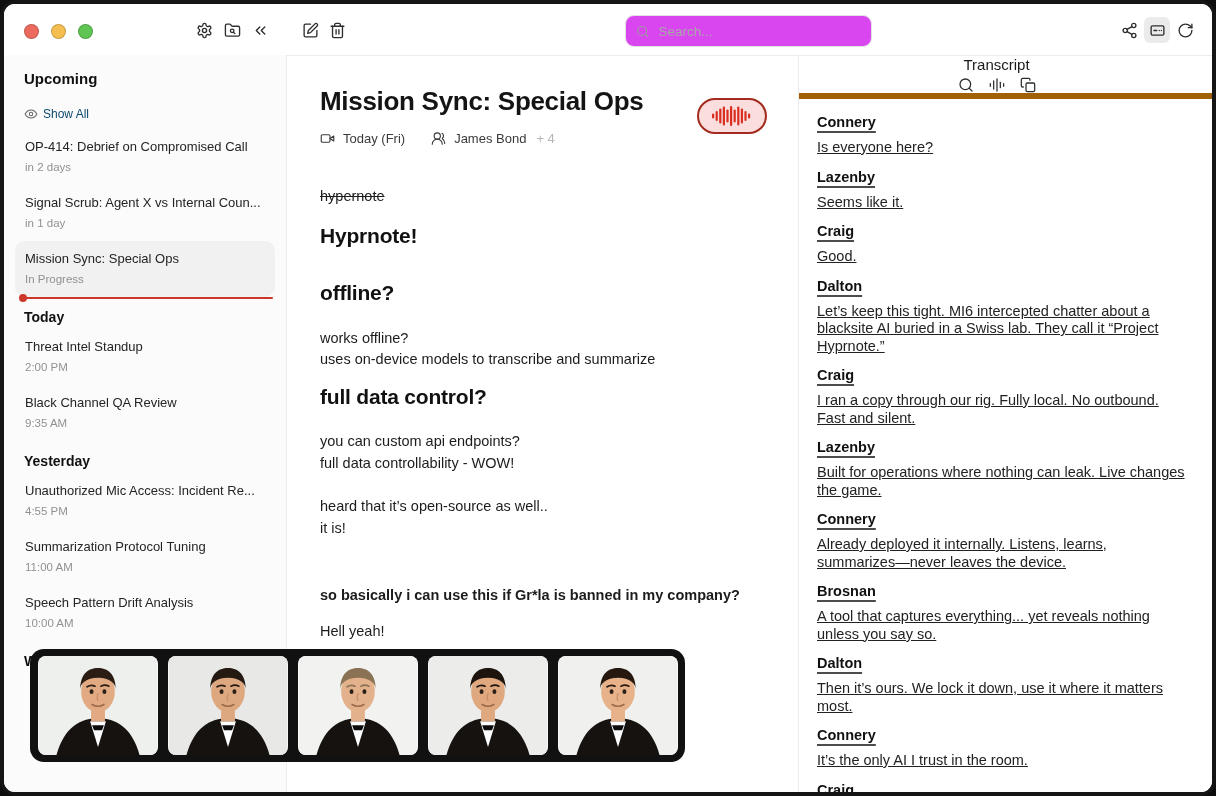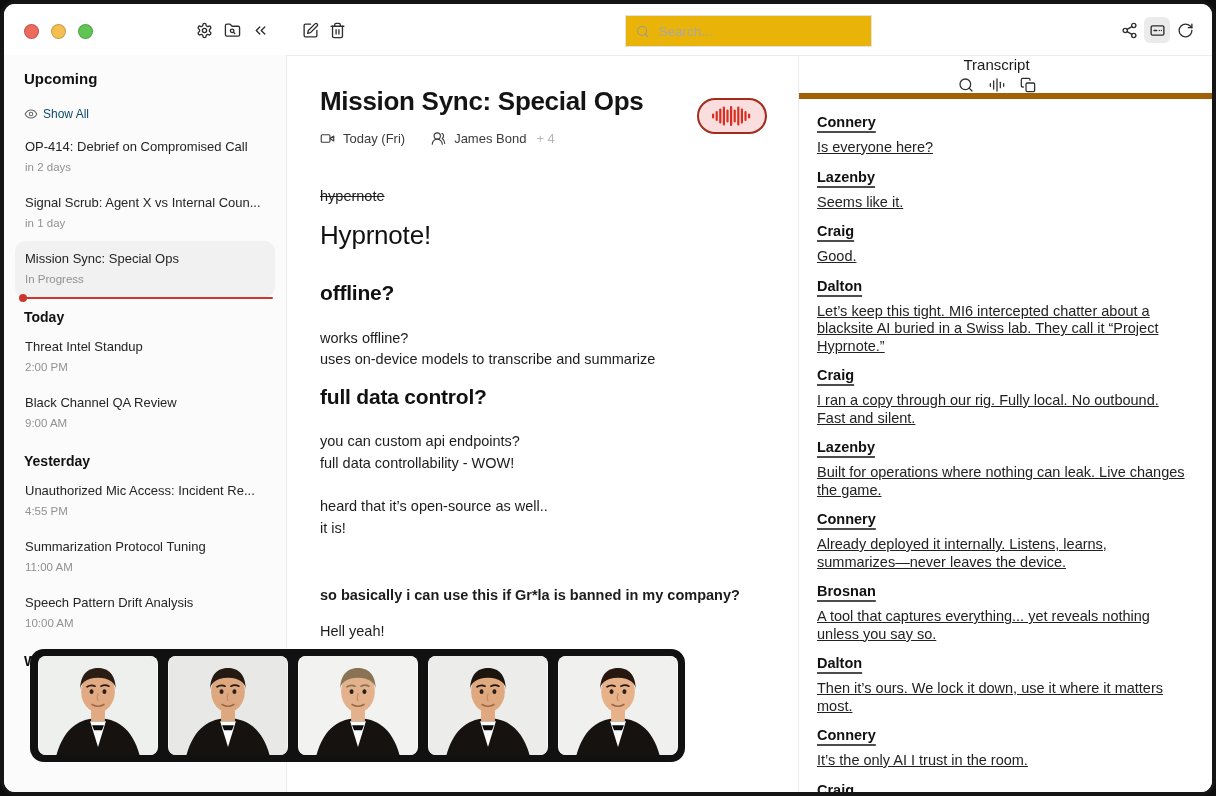--- a/index.html
+++ b/index.html
@@ -10,22 +10,22 @@
 
   
   .toolbar{position:absolute;left:0;top:0;width:100%;height:51px;background:#fff;z-index:5;}
   .traffic{position:absolute;top:20px;left:20px;display:flex;gap:12px;}
   .light{width:13px;height:13px;border-radius:50%;border:0.5px solid rgba(0,0,0,.18);}
   .light.red{background:#ec6a5e}.light.yellow{background:#f4bf50}.light.green{background:#61c554}
   .tb-icon{position:absolute;top:13px;width:26px;height:26px;display:flex;align-items:center;justify-content:center;
     color:#2e2e2e;border-radius:6px;cursor:default;}
   .tb-icon svg{width:17px;height:17px;stroke:currentColor;fill:none;stroke-width:1.9;stroke-linecap:round;stroke-linejoin:round;}
   .tb-icon.active{background:#ebebeb;}
-  .searchbox{position:absolute;left:621px;top:11px;width:247px;height:32px;background:#eab308;
-    border:1px solid #e2e2e2;border-radius:0;display:flex;align-items:center;padding:0 10px;box-sizing:border-box;gap:7px;}
+  .searchbox{position:absolute;left:621px;top:11px;width:247px;height:32px;background:#d946ef;
+    border:1px solid #e2e2e2;border-radius:9px;display:flex;align-items:center;padding:0 10px;box-sizing:border-box;gap:7px;}
   .searchbox svg{width:15px;height:15px;stroke:#9a9a9a;fill:none;stroke-width:2;stroke-linecap:round;}
   .searchbox input{border:none;outline:none;background:transparent;font-size:13.5px;color:#333;width:100%;
     font-family:"Liberation Sans","DejaVu Sans",sans-serif;}
   .searchbox input::placeholder{color:#a8a8a8;}
 
   
   .sidebar{position:absolute;left:0;top:51px;width:283px;bottom:0;background:#fbfbfb;
     border-right:1px solid #ededed;box-sizing:border-box;overflow:hidden;z-index:1;}
   .main{position:absolute;left:283px;top:51px;width:511px;bottom:0;background:#fff;
     border-top:1px solid #ececec;box-sizing:border-box;overflow:hidden;}
@@ -53,21 +53,21 @@
   .note-title{font-size:26px;font-weight:700;color:#141414;letter-spacing:-0.3px;}
   .meta{display:flex;align-items:center;margin-top:14px;gap:8px;font-size:13px;color:#3a3a3a;}
   .meta svg{width:15px;height:15px;stroke:#3a3a3a;fill:none;stroke-width:1.8;stroke-linecap:round;stroke-linejoin:round;}
   .meta .grp2{margin-left:18px;display:flex;align-items:center;gap:8px;}
   .meta .extra{color:#b5b5b5;margin-left:2px;}
   .record-btn{position:absolute;right:31px;top:42px;width:70px;height:36px;border-radius:18px;
     background:#fadddd;border:2px solid #a22b1d;display:flex;align-items:center;justify-content:center;cursor:default;box-sizing:border-box;}
   .record-btn svg{width:42px;height:22px;}
   .note-body{padding:0 33px;color:#1c1c1c;font-size:14.5px;line-height:21.5px;}
   .strike{margin-top:40px;text-decoration:line-through;}
-  .nh1{margin-top:17px;font-size:26px;font-weight:400;letter-spacing:-0.2px;color:#111;}
+  .nh1{margin-top:17px;font-size:21px;font-weight:700;letter-spacing:-0.2px;color:#111;}
   .nh2{margin-top:36px;font-size:21px;font-weight:700;letter-spacing:-0.2px;color:#111;}
   .np{margin-top:24px;}
   .np2{margin-top:22px;}
   .nq{margin-top:46px;font-weight:700;}
   .ny{margin-top:14px;}
 
   
   .tr-head{height:43px;display:flex;align-items:center;padding:0 36px 0 18px;border-bottom:6px solid #a16207;box-sizing:border-box;flex-direction:column;}
   .tr-title{font-size:15px;color:#1a1a1a;flex:1;}
   .tr-icons{display:flex;align-items:center;gap:15px;}
@@ -204,21 +204,21 @@
       <div class="section-title">Today</div>
       <div>
 
           <div class="item">
             <div class="item-title">Threat Intel Standup</div>
             <div class="item-sub">2:00 PM</div>
           </div>
 
           <div class="item">
             <div class="item-title">Black Channel QA Review</div>
-            <div class="item-sub">9:00 AM</div>
+            <div class="item-sub">9:35 AM</div>
           </div>
         </div>
     </div>
 
     <div class="section">
       <div class="section-title">Yesterday</div>
       <div>
 
           <div class="item">
             <div class="item-title">Unauthorized Mic Access: Incident Re...</div>

